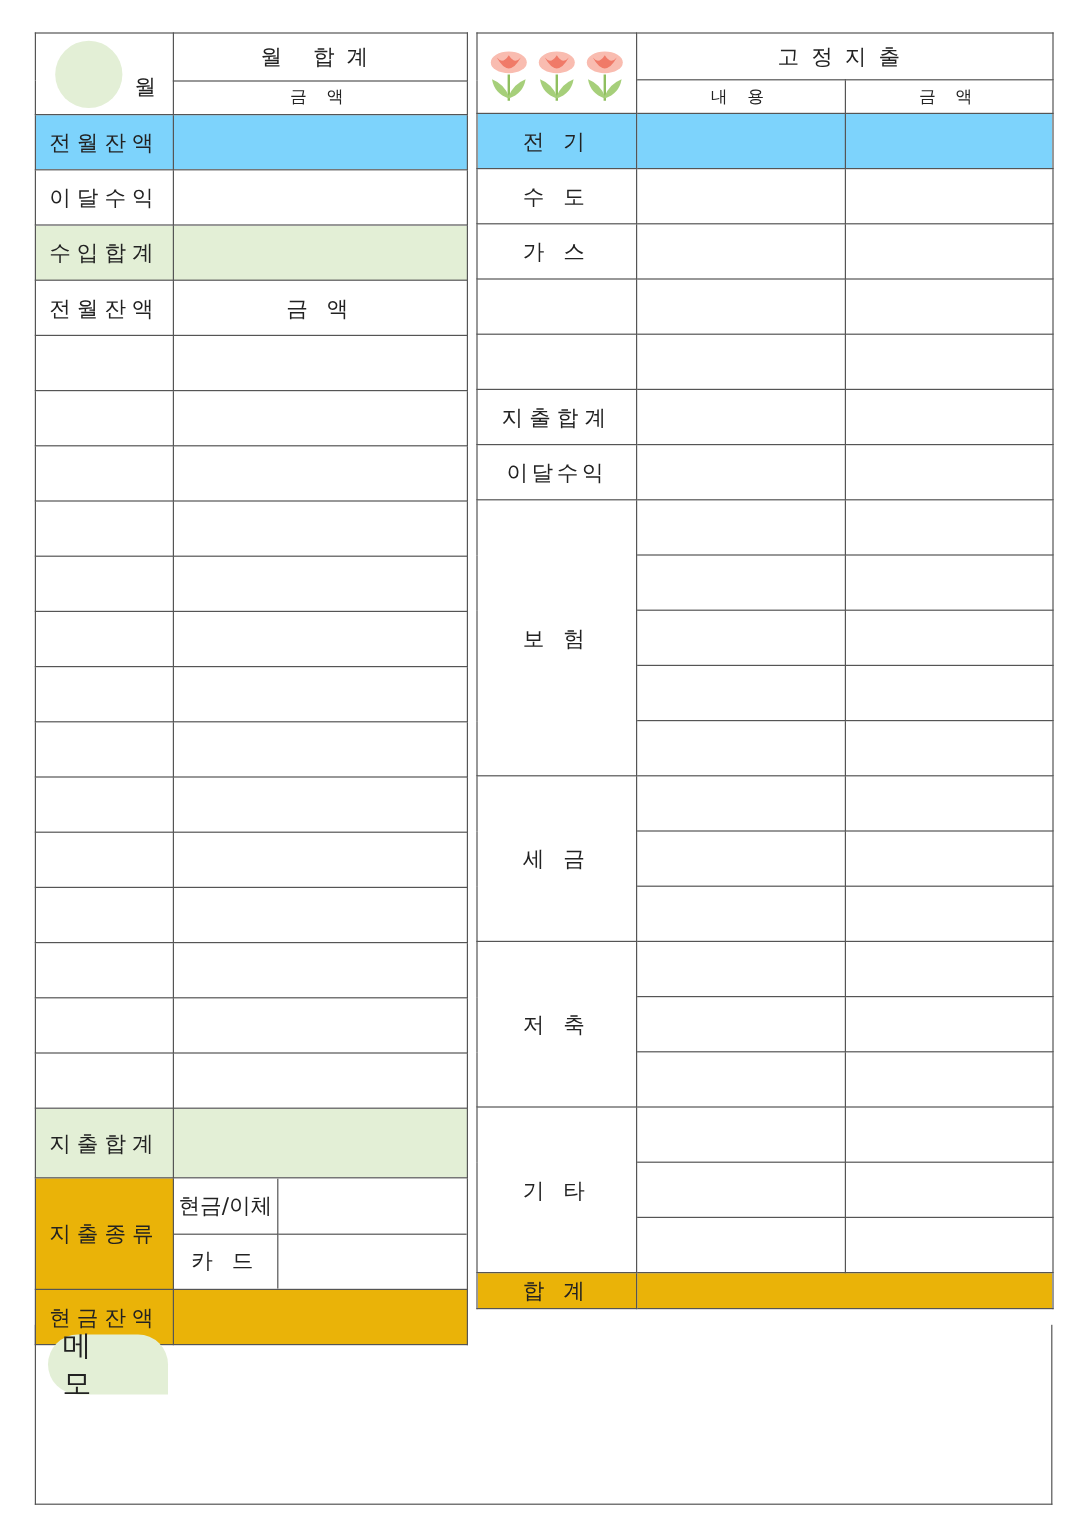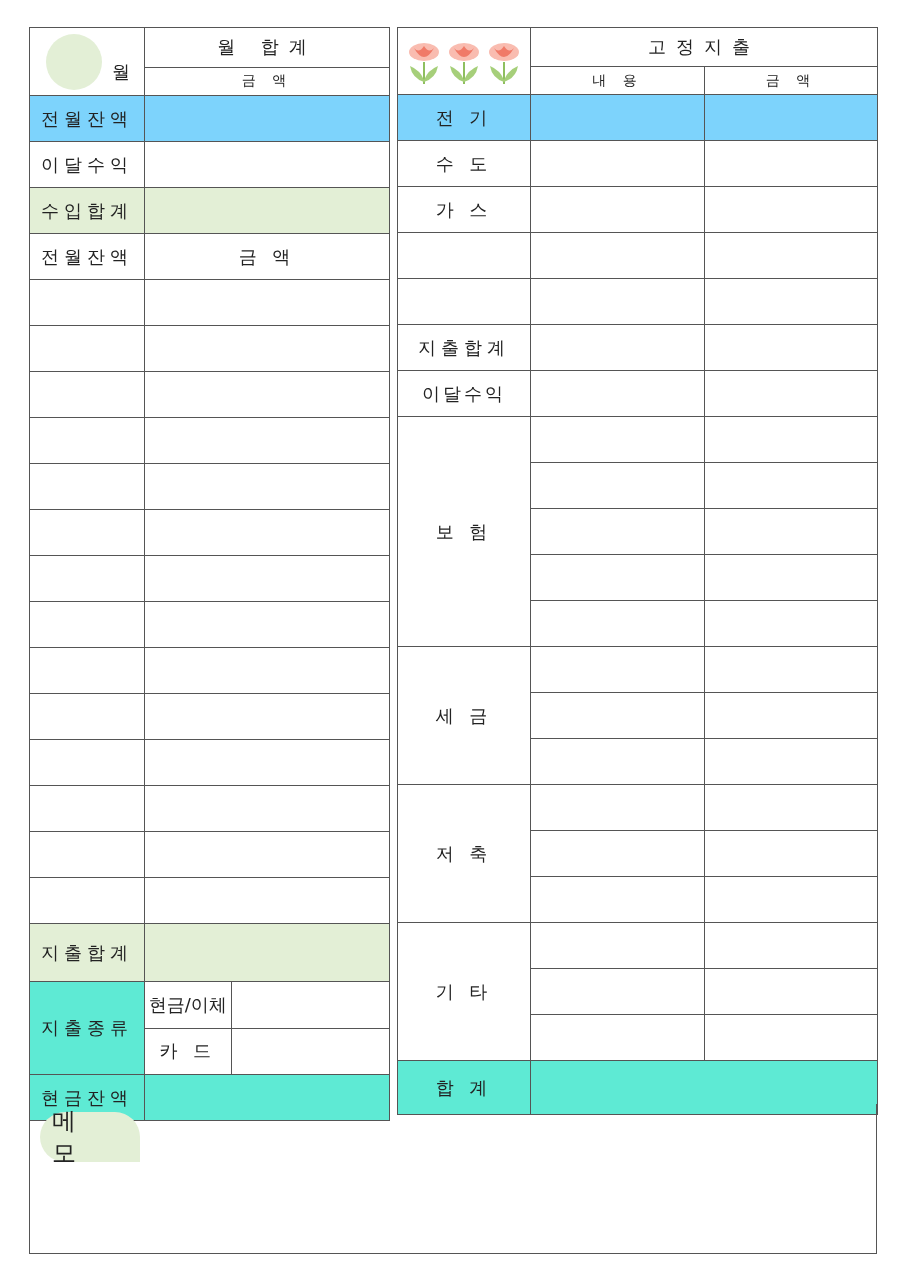--- a/index.html
+++ b/index.html
@@ -1,21 +1,21 @@
 <!DOCTYPE html>
 <html><head>
 <meta charset="utf-8">
 <style>
 *{box-sizing:border-box;margin:0;padding:0}
 body{width:905px;height:1280px;background:#fff;font-family:"DejaVu Sans","Liberation Sans",sans-serif;color:#222;position:relative}
 table{border-collapse:collapse;position:absolute;table-layout:fixed}
 td{border:1px solid #555;text-align:center;vertical-align:middle;font-size:18px;letter-spacing:5px;padding:0;overflow:hidden}
 .sub{font-size:14px;letter-spacing:6px}
 .lg{background:#e3efd6}
-.dg{background:#5eead4}
+.dg{background:#eab308}
 .gy{background:#7dd3fc}
 #left{left:29px;top:27px;width:360px}
 #right{left:397px;top:27px;width:480px}
 .memo{position:absolute;left:29px;top:1104px;width:848px;height:150px;border:1px solid #555;border-top:none}
 .memo-tag{position:absolute;left:10px;top:8px;width:100px;height:50px;background:#e3efd6;border-radius:26px 26px 0 26px;font-size:24px;letter-spacing:14px;display:flex;align-items:center;justify-content:center;padding-left:12px}
 .circ{position:absolute;left:16px;top:6px;width:56px;height:56px;border-radius:50%;background:#e3efd6}
 .mon{position:absolute;left:82px;top:32px;font-size:18px}
 .hd{position:relative;height:67px}
 .tulips{display:flex;justify-content:center;gap:4px;padding-top:6px}
 </style>
@@ -279,21 +279,21 @@
       <tr style="height:46px">
         <td class=""></td>
         <td class=""></td>
       </tr>
       <tr style="height:46px">
         <td class=""></td>
         <td class=""></td>
       </tr>
     </tbody>
 <tbody>
-      <tr style="height:54px">
+      <tr style="height:30px">
         <td class="dg">합 계</td>
         <td colspan="2" class="dg"></td>
       </tr>
 </tbody>
   </table>
 
 <div class="memo">
     <div class="memo-tag">메 모</div>
   </div>
 

